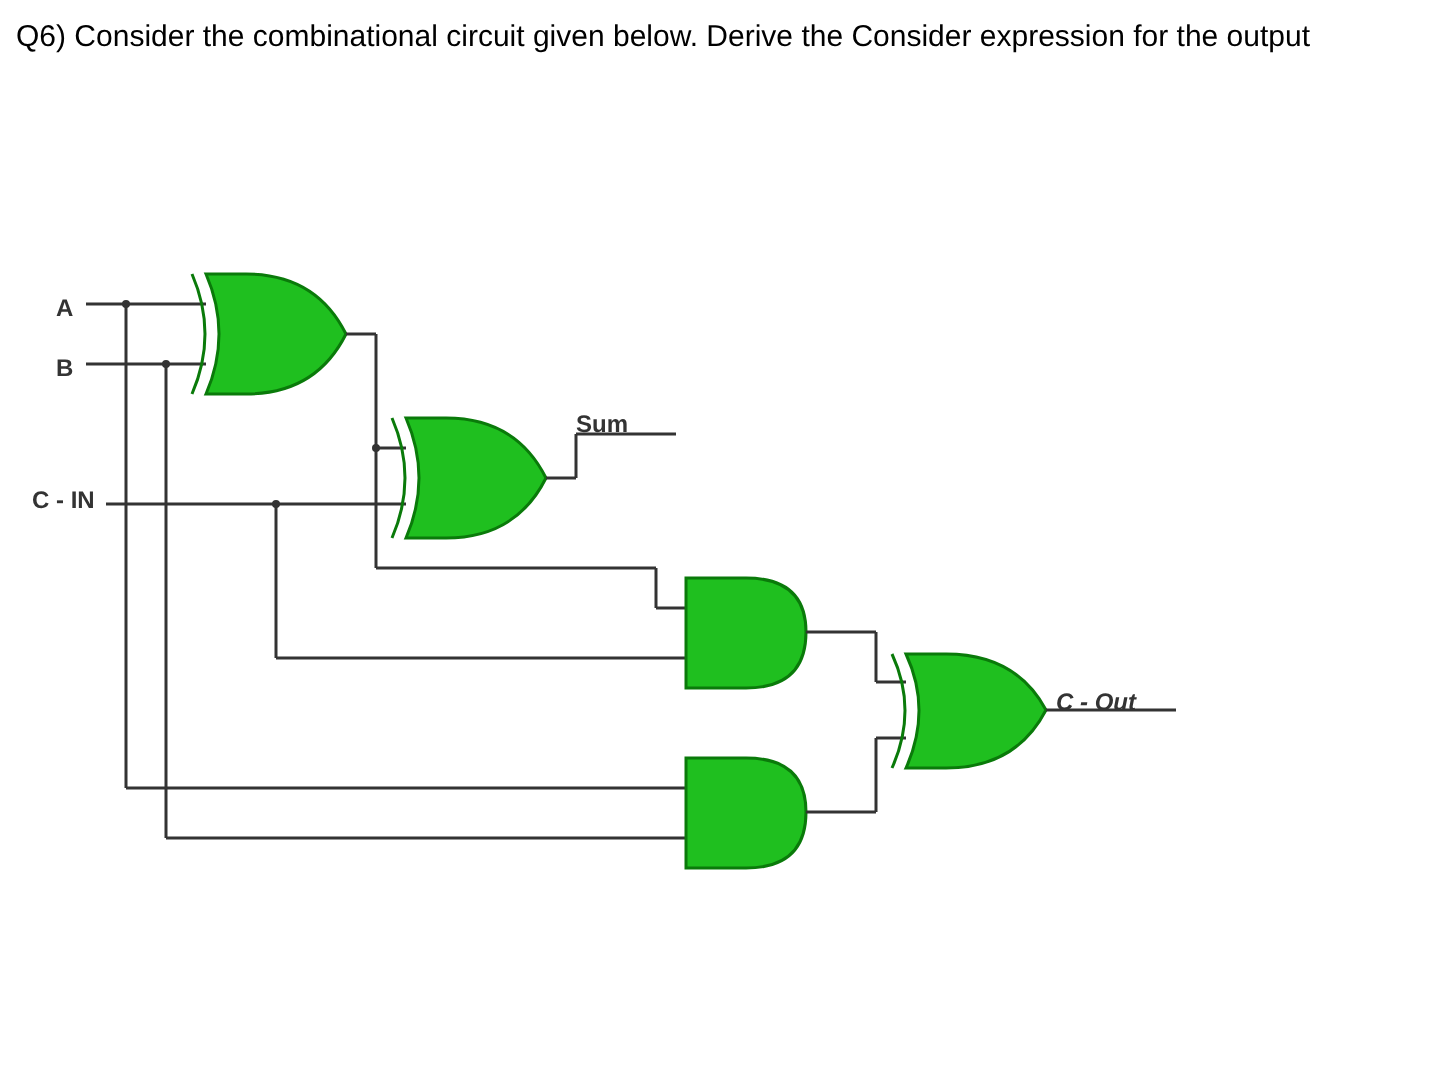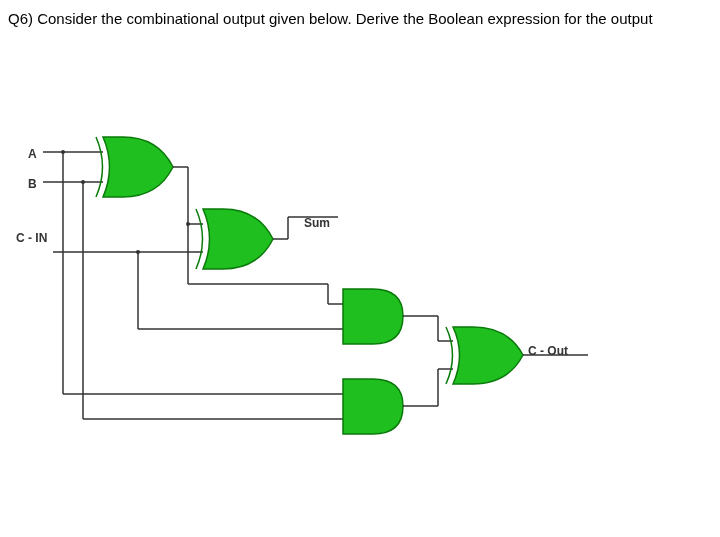--- a/index.html
+++ b/index.html
@@ -30,31 +30,31 @@
     svg.diagram {
       position: absolute;
       top: 0;
       left: 0;
     }
   </style>
 </head>
 <body>
 
 <div class="question-text">
-  <span>Q6) Consider the combinational output given below. Derive the Boolean expression for the output</span><br>
+  <span>Q6) Consider the combinational circuit given below. Derive the Consider expression for the output</span><br>
 </div>
 
 <div class="diagram-container">
 
   <div class="label" style="top: 38px; left: 20px;">A</div>
   <div class="label" style="top: 68px; left: 20px;">B</div>
-  <div class="label" style="top: 122px; left: 8px; text-align: right;">C - IN</div>
+  <div class="label" style="top: 134px; left: 8px; text-align: right;">C - IN</div>
 
-  <div class="label" style="top: 107px; left: 280px; margin-left: 16px;">Sum</div>
-  <div class="label" style="top: 235px; left: 520px;">C - Out</div>
+  <div class="label" style="top: 96px; left: 280px;">Sum</div>
+  <div class="label" style="top: 235px; left: 520px; font-style: italic;">C - Out</div>
 
   <svg class="diagram" width="700" height="380">
 
     <line x1="35" y1="43" x2="95" y2="43" stroke="#333" stroke-width="1.5"></line>
 
     <line x1="35" y1="73" x2="95" y2="73" stroke="#333" stroke-width="1.5"></line>
 
     <line x1="45" y1="143" x2="195" y2="143" stroke="#333" stroke-width="1.5"></line>
 
     <g>

